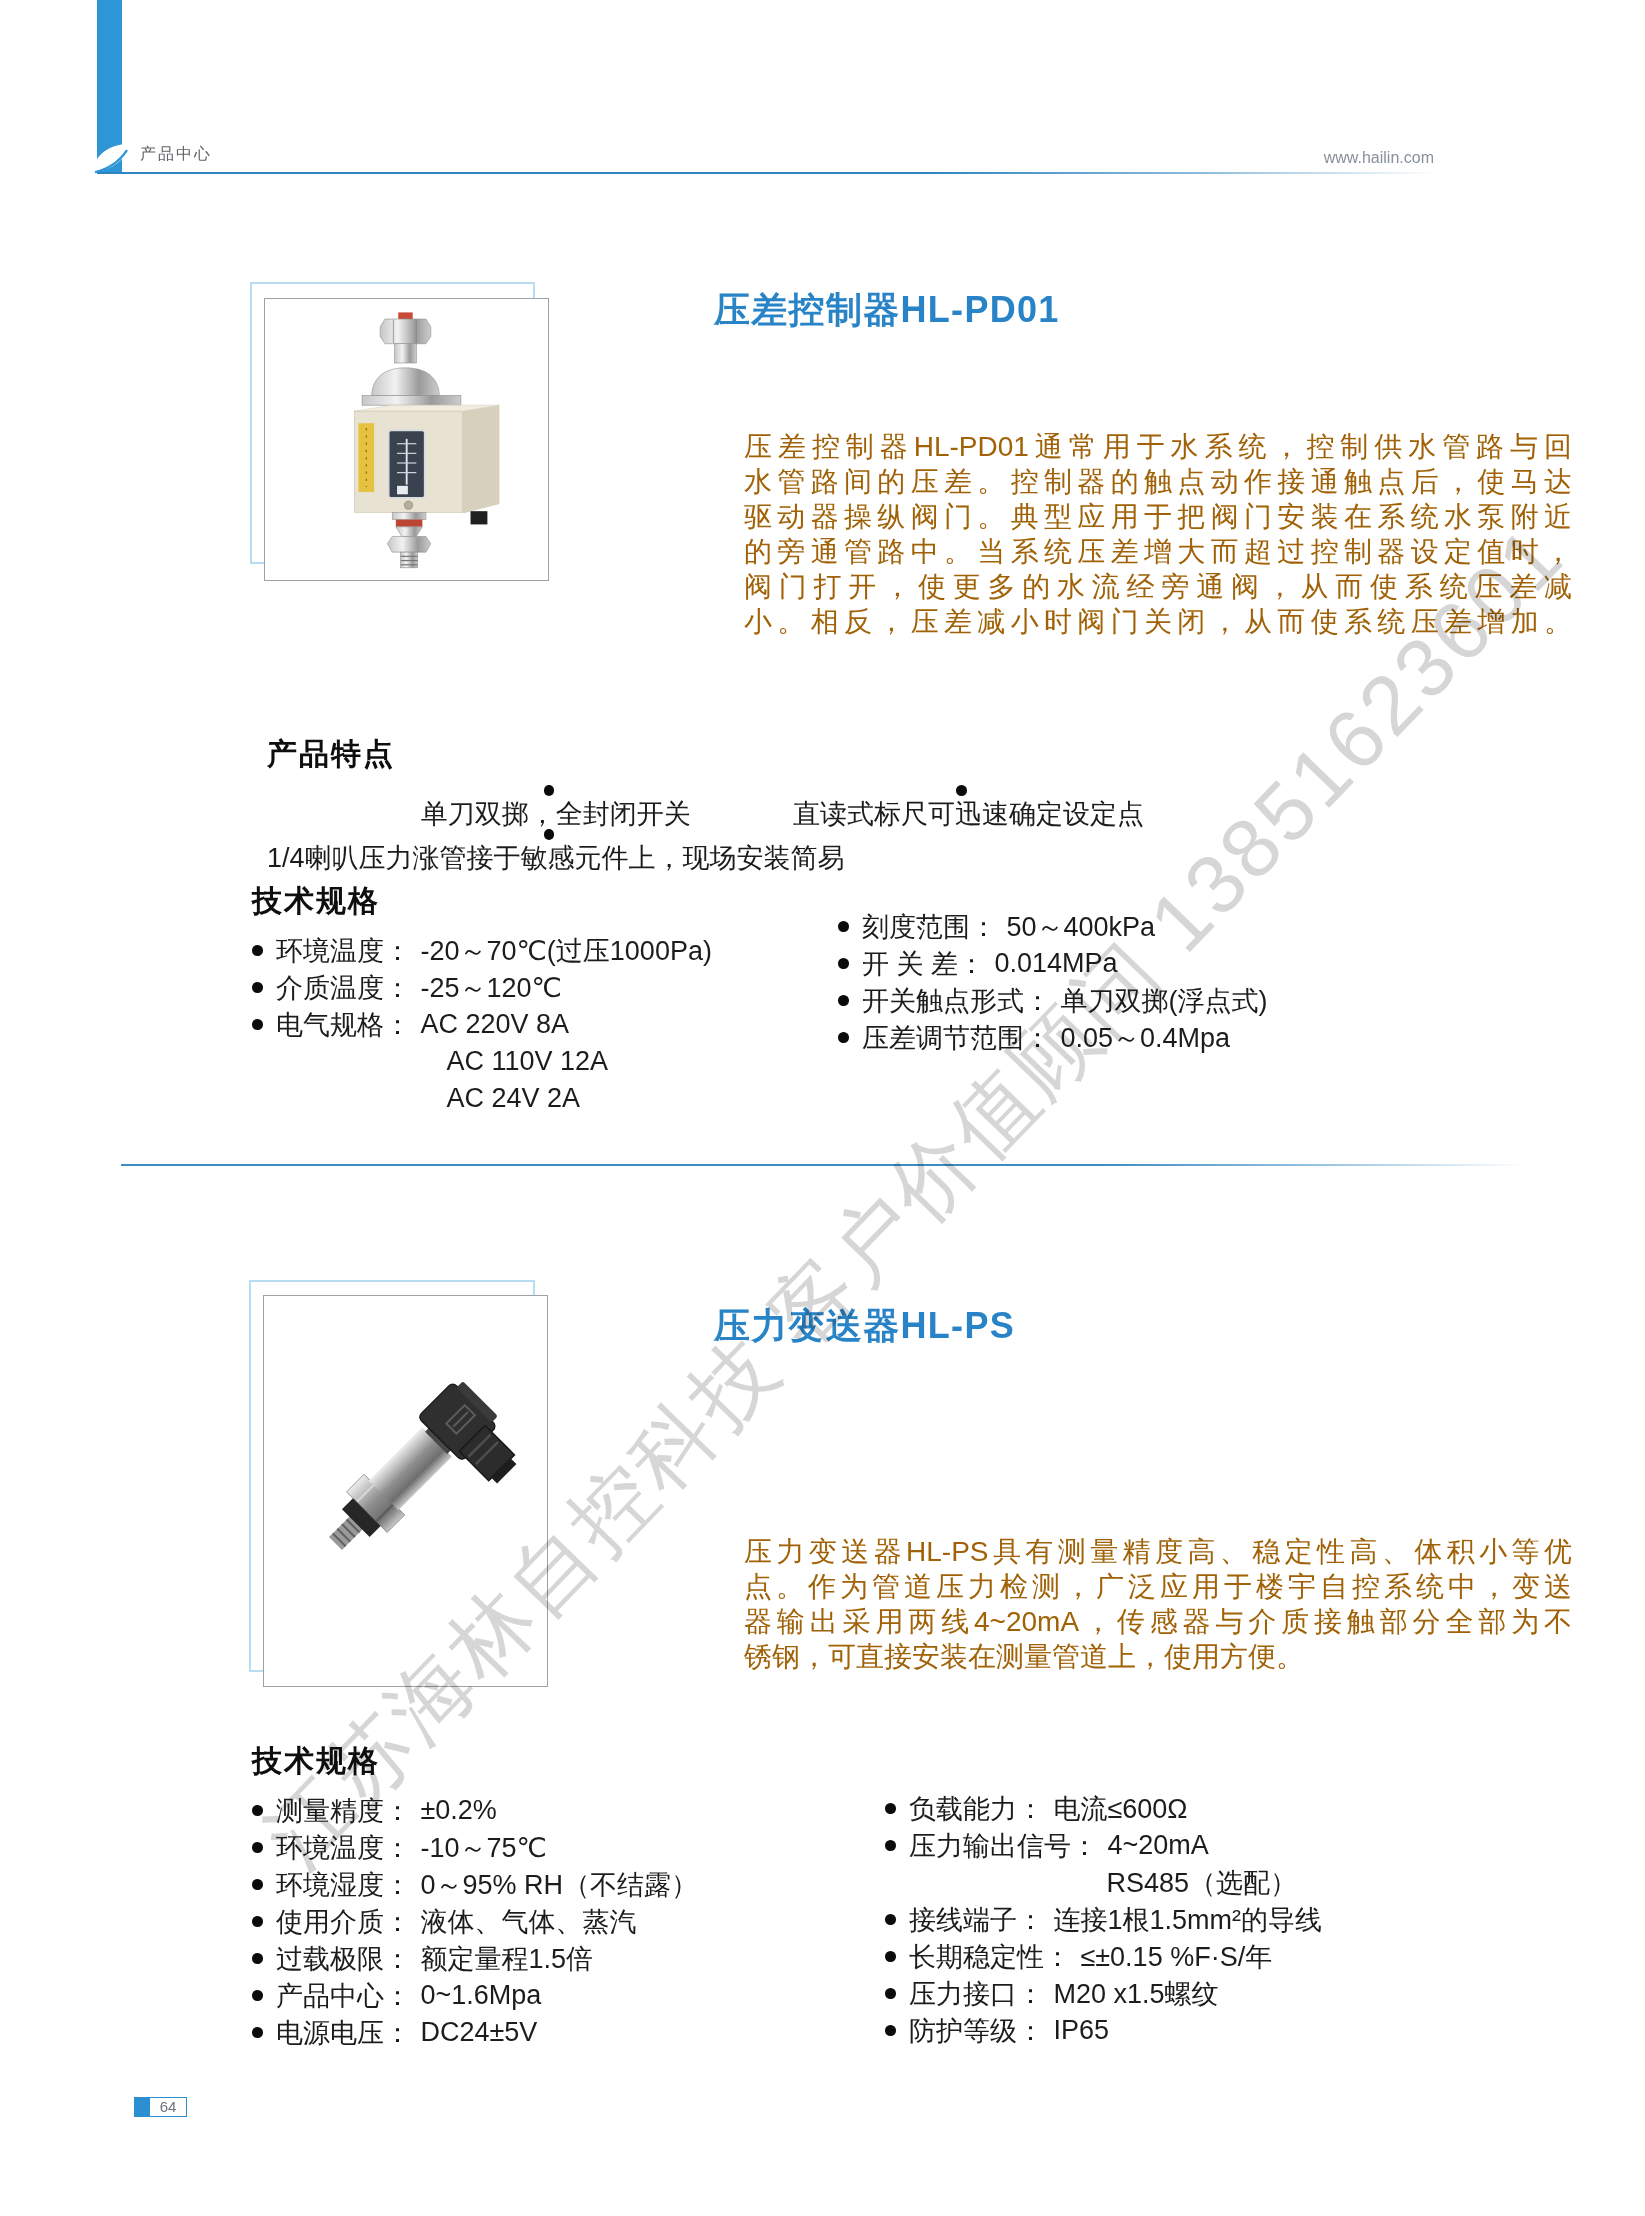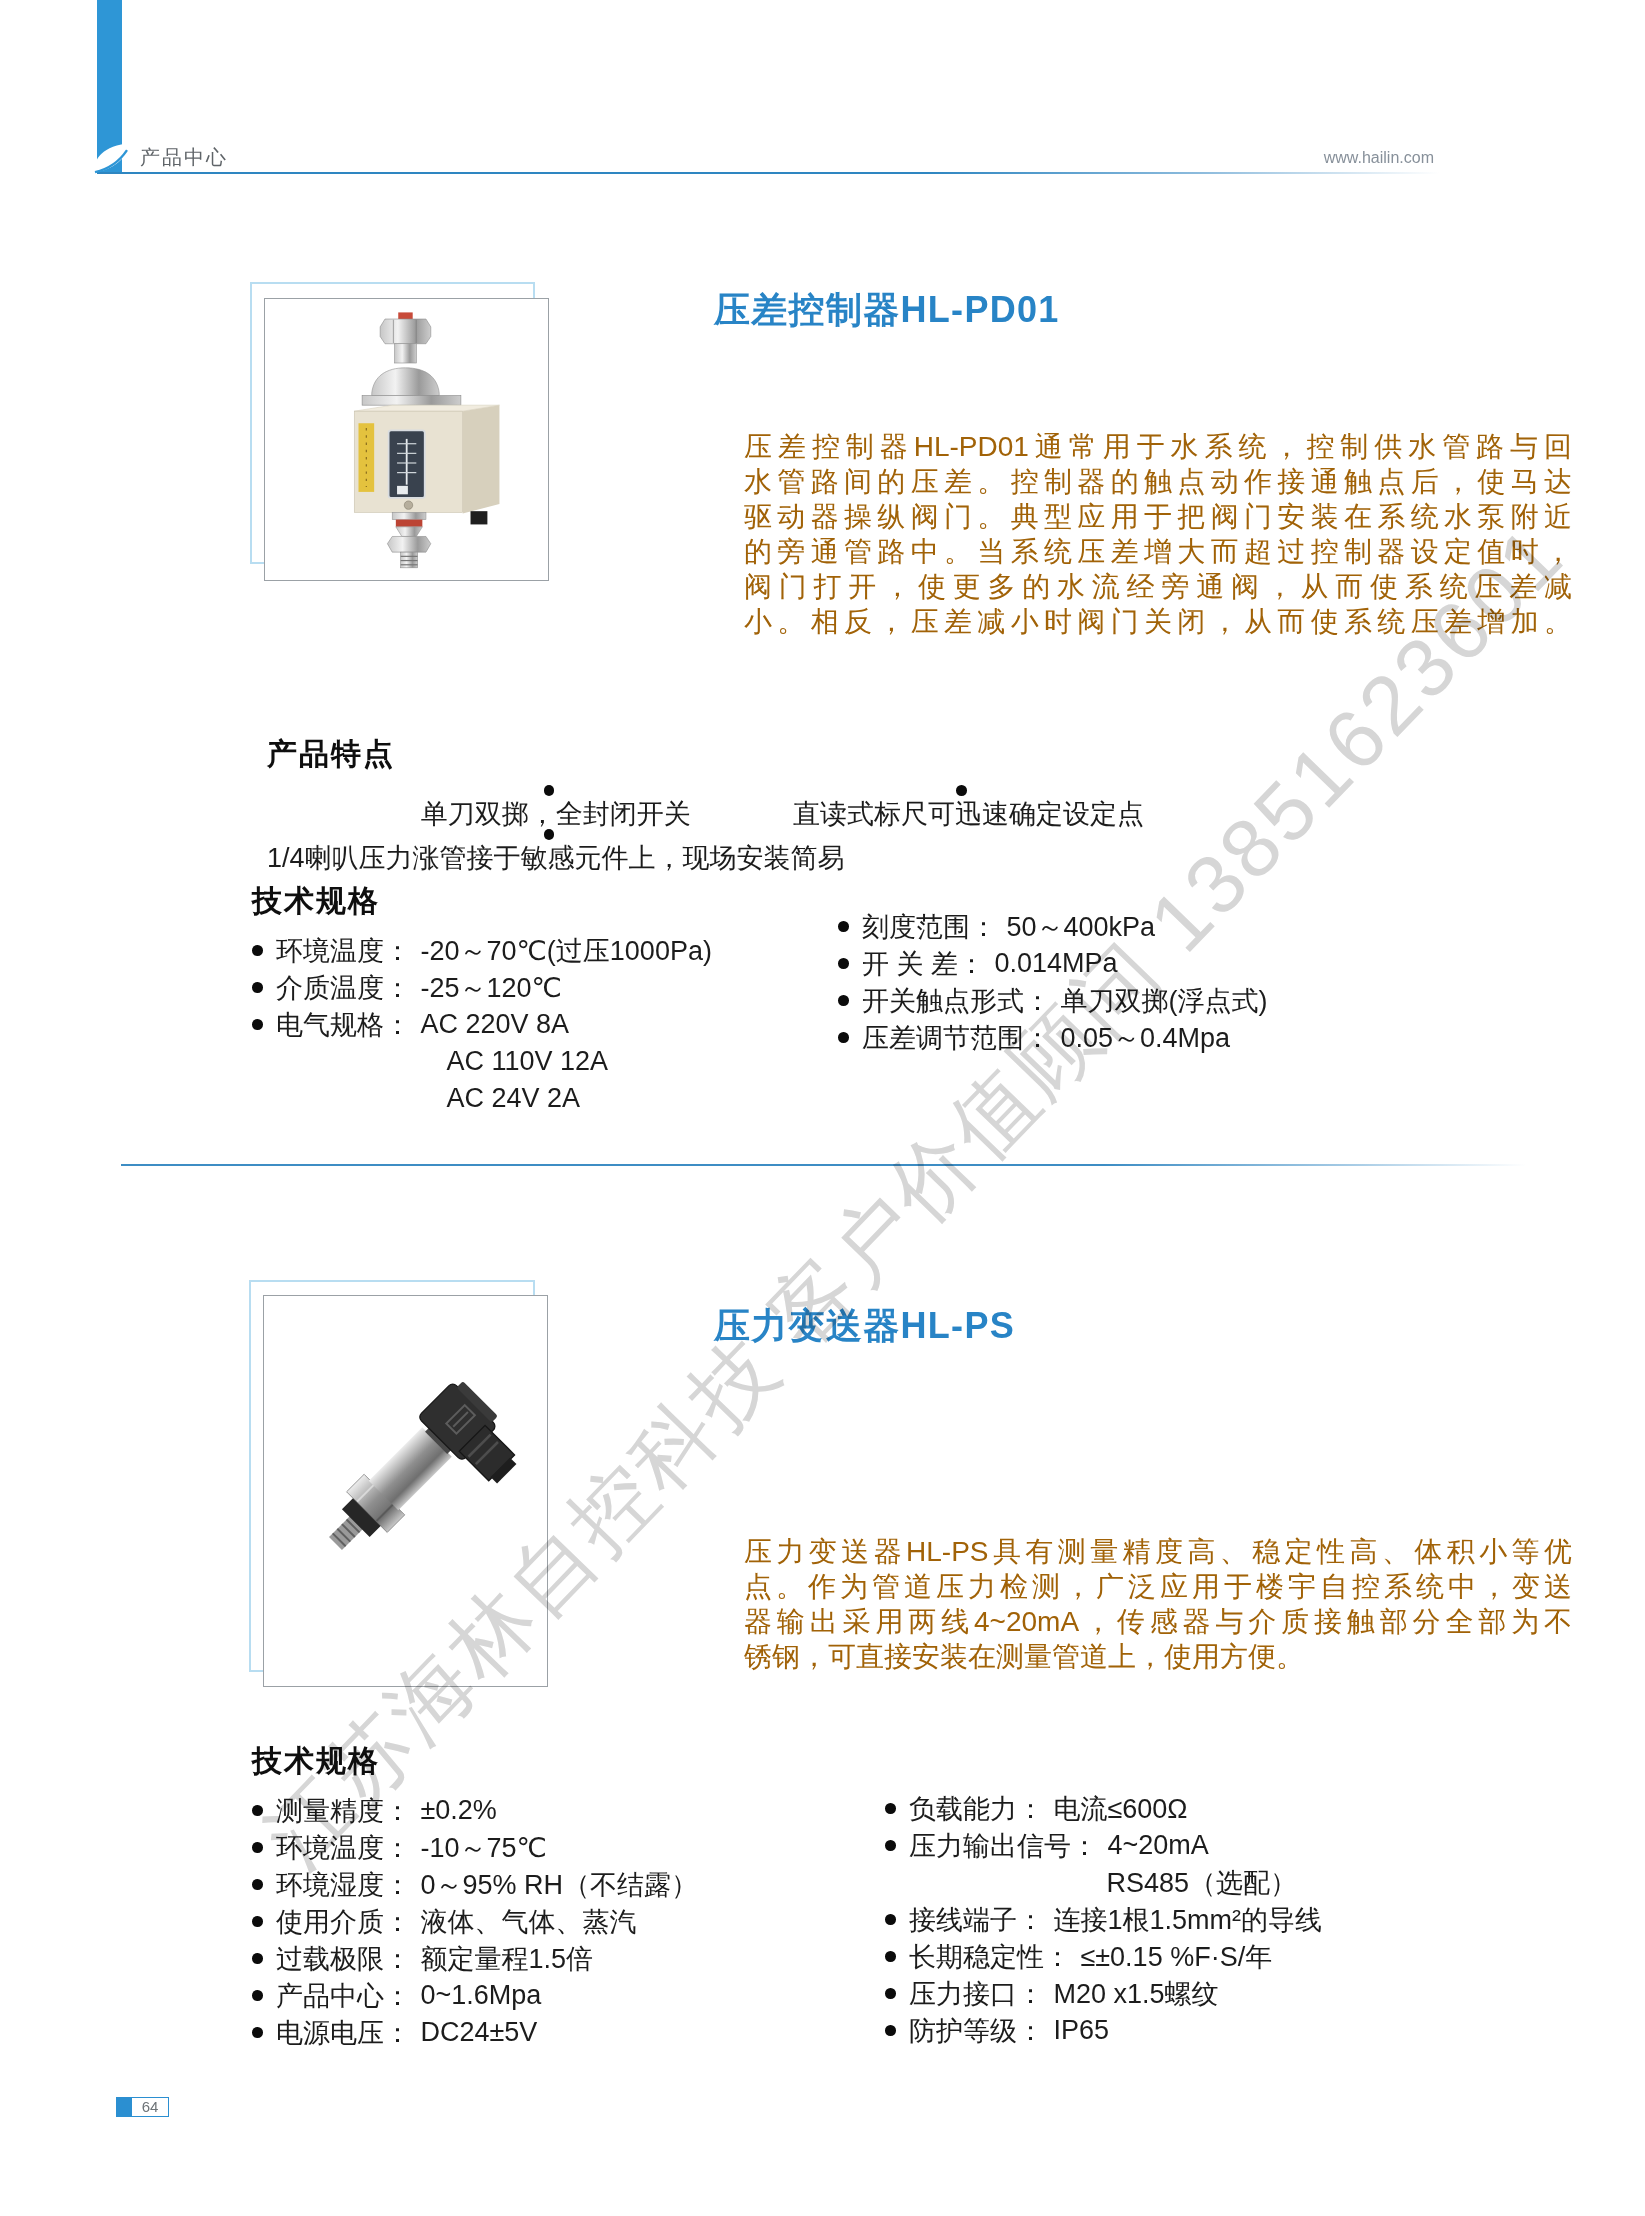--- a/index.html
+++ b/index.html
@@ -2,21 +2,21 @@
 <html style="font-size:10.7px"><head>
 <meta charset="utf-8">
 <style>
   html,body{margin:0;padding:0;background:#ffffff;}
   .page{position:relative;width:1645px;height:2216px;background:#ffffff;overflow:hidden;
         font-family:"Liberation Sans","DejaVu Sans",sans-serif;color:#1c1c1c;}
 
   
   .header-bar{position:absolute;left:97px;top:0;width:25px;height:173px;background:#2e96d6;}
   .leaf{position:absolute;left:91px;top:140px;width:44px;height:35px;z-index:3;}
-  .breadcrumb{position:absolute;left:140px;top:144px;font-size:20px;color:#5f6468;letter-spacing:2px;}
+  .breadcrumb{position:absolute;left:140px;top:144px;font-size:16px;color:#5f6468;letter-spacing:2px;}
   .site{position:absolute;left:1266px;top:149px;width:168px;text-align:right;font-size:16px;color:#87909a;}
   .header-line{position:absolute;left:97px;top:172px;width:1384px;height:2px;
     background:linear-gradient(to right,#2e86c1 0%,#2e86c1 60%,#8ebcdd 80%,rgba(142,188,221,0) 97%);}
 
   
   .fblue{position:absolute;border:2.7px solid #b8ddf1;background:transparent;}
   .fgray{position:absolute;border:1.3px solid #9ba1a6;background:#ffffff;}
   #p1-fblue{left:250px;top:282px;width:281px;height:278px;}
   #p1-fgray{left:264px;top:298px;width:283px;height:281px;}
   #p2-fblue{left:249px;top:1280px;width:282px;height:388px;}
@@ -54,21 +54,21 @@
   #p1-spec-r{left:838px;top:908px;}
   #p2-spec{left:252px;top:1745px;}
   #p2-spec-r{left:885px;top:1790px;}
   .rows-only{margin-top:0;}
 
   
   .divider{position:absolute;left:121px;top:1164px;width:1405px;height:2px;
     background:linear-gradient(to right,#3d8dc4 0%,#3d8dc4 70%,#a9cde6 88%,rgba(169,205,230,0) 100%);}
 
   
-  .badge{position:absolute;left:116px;top:2097px;width:51px;height:17.5px;border:1.3px solid #2b8fd1;
+  .badge{position:absolute;left:134px;top:2097px;width:51px;height:17.5px;border:1.3px solid #2b8fd1;
          display:flex;align-items:stretch;background:#fff;}
   .badge-blue{width:15px;background:#2b8fd1;}
   .badge-num{flex:1;display:flex;align-items:center;justify-content:center;font-size:15px;color:#6d7377;}
 
   
   .watermark{position:absolute;left:242px;top:1814px;transform:rotate(-46deg);transform-origin:left top;
     font-size:83px;letter-spacing:4px;color:#d6d6d6;white-space:nowrap;z-index:5;
     mix-blend-mode:multiply;pointer-events:none;}
 </style>
 </head>

